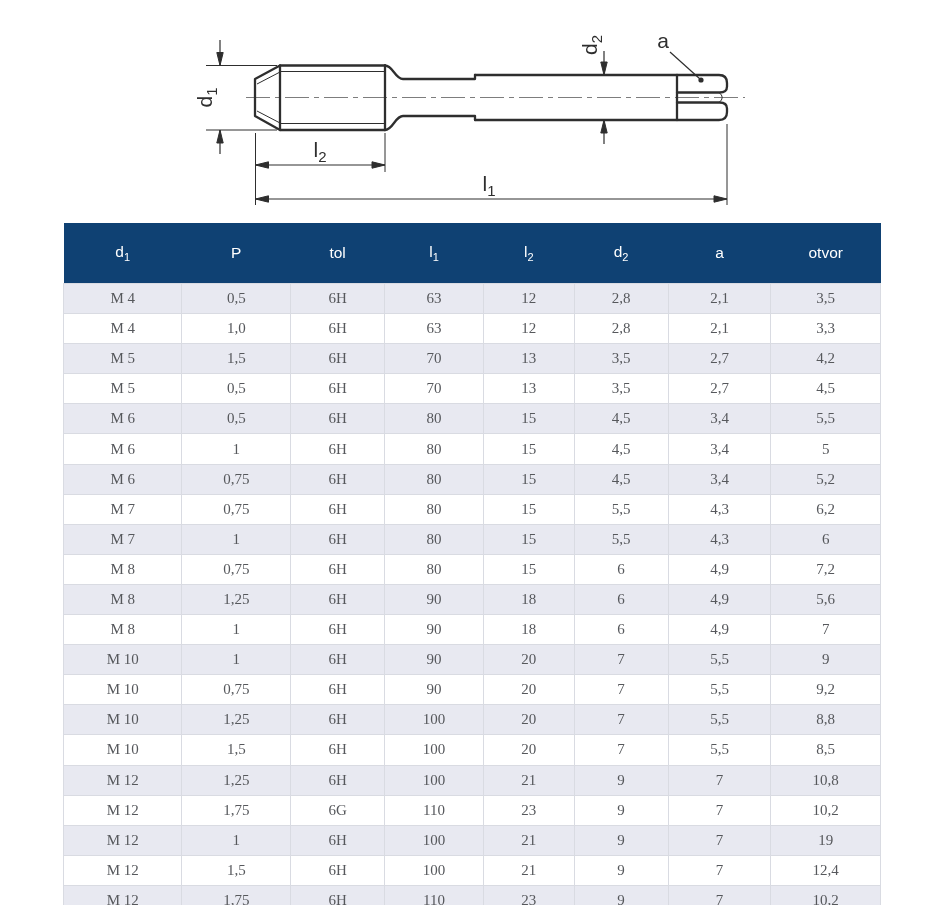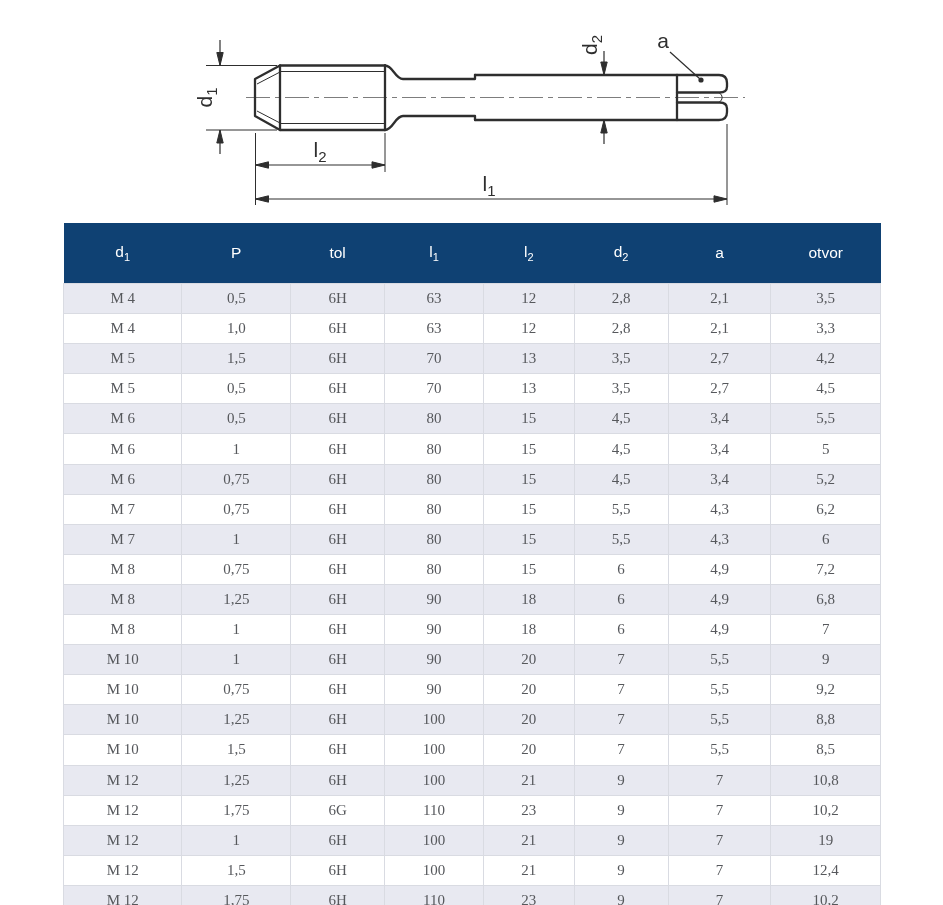--- a/index.html
+++ b/index.html
@@ -218,21 +218,21 @@
           <td>7,2</td>
         </tr>
         <tr class="stripe">
           <td>M 8</td>
           <td>1,25</td>
           <td>6H</td>
           <td>90</td>
           <td>18</td>
           <td>6</td>
           <td>4,9</td>
-          <td>6,8</td>
+          <td>5,6</td>
         </tr>
         <tr>
           <td>M 8</td>
           <td>1</td>
           <td>6H</td>
           <td>90</td>
           <td>18</td>
           <td>6</td>
           <td>4,9</td>
           <td>7</td>

